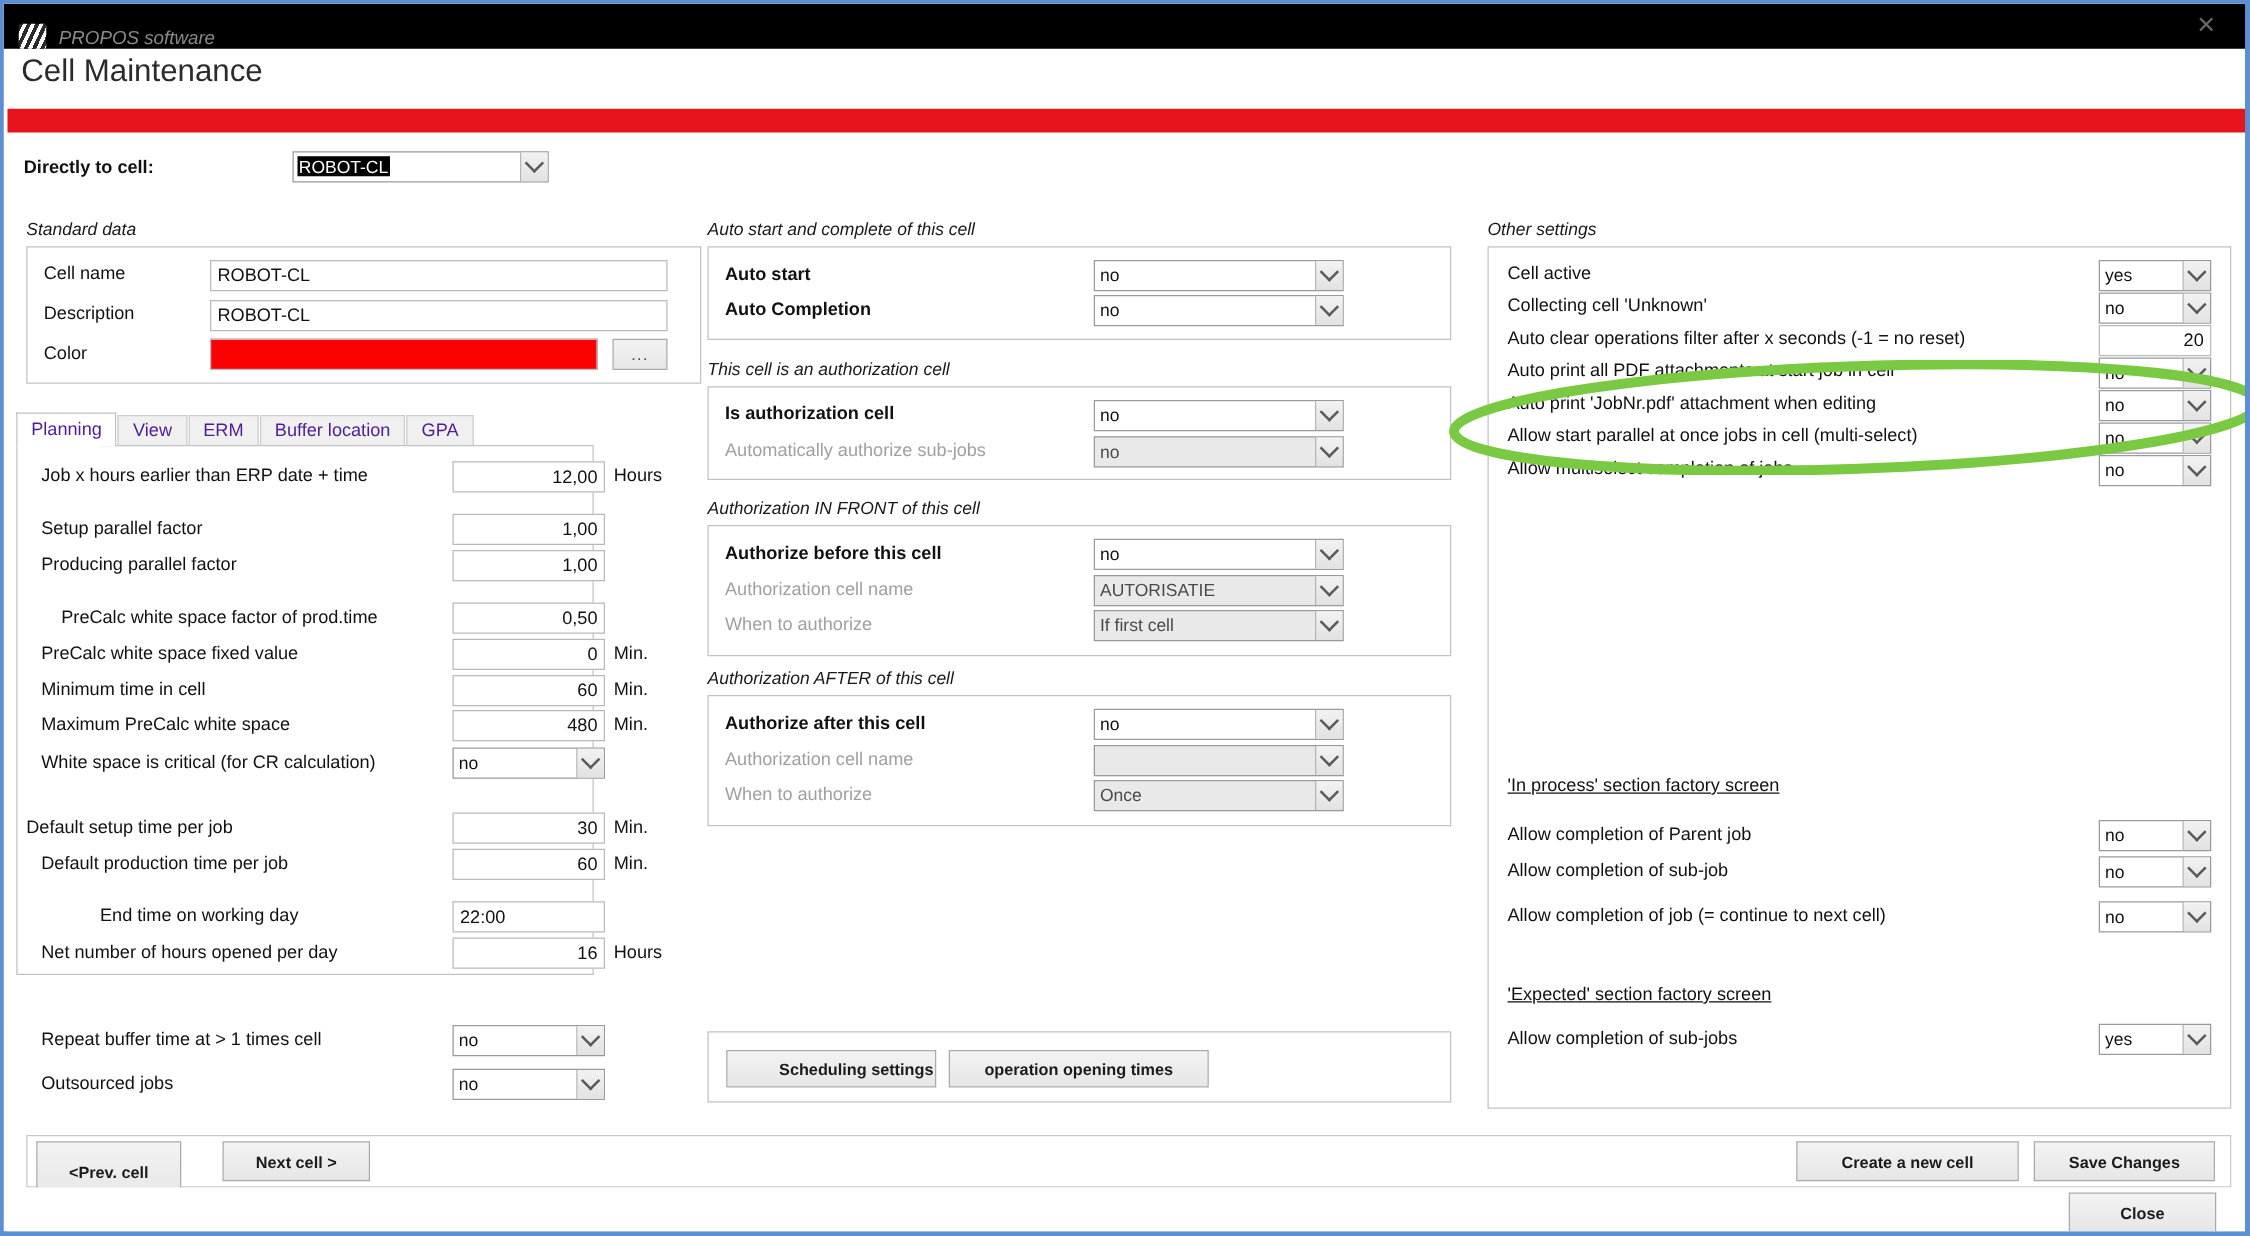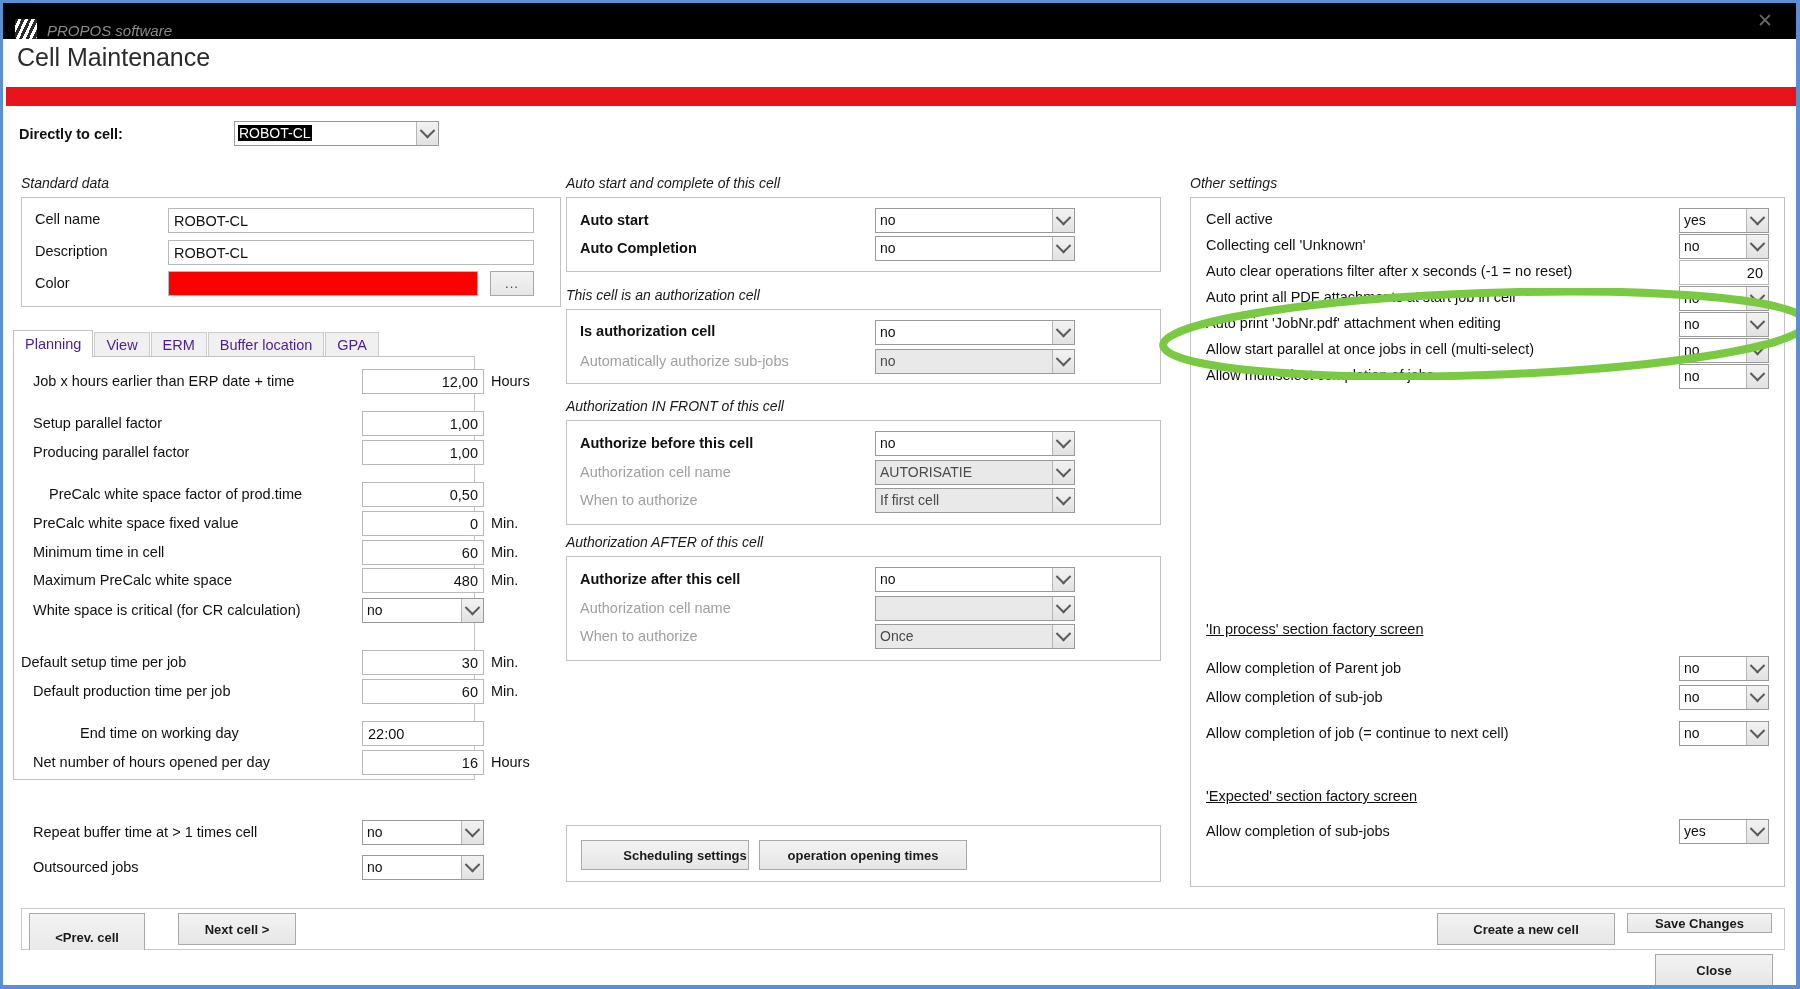--- a/index.html
+++ b/index.html
@@ -393,21 +393,21 @@
   <div class="frow" style="left:1203px; top:820px;">Allow completion of sub-jobs</div>
   <div class="combo" style="position:absolute; left:1676px; top:816px; width:90px;">
     <span class="val">yes</span>
     <span class="arrow"></span>
   </div>
 
   <div id="bottombar"></div>
   <div class="btn" style="left:26px; top:910px; width:116px; height:48px;">&lt;Prev. cell</div>
   <div class="btn" style="left:175px; top:910px; width:118px; height:32px;">Next cell &gt;</div>
   <div class="btn" style="left:1434px; top:910px; width:178px; height:32px;">Create a new cell</div>
-  <div class="btn" style="left:1624px; top:910px; width:145px; height:20px;">Save Changes</div>
+  <div class="btn" style="left:1624px; top:910px; width:145px; height:32px;">Save Changes</div>
 
   <div id="footerzone"></div>
   <div class="btn" style="left:1652px; top:951px; width:118px; height:32px;">Close</div>
 
   <svg id="annot" viewBox="0 0 660 92">
     <ellipse cx="330" cy="46" rx="322" ry="41" fill="none" stroke="#7ac943" stroke-width="8" transform="rotate(-2 330 46)"></ellipse>
   </svg>
 
 </div>
 

